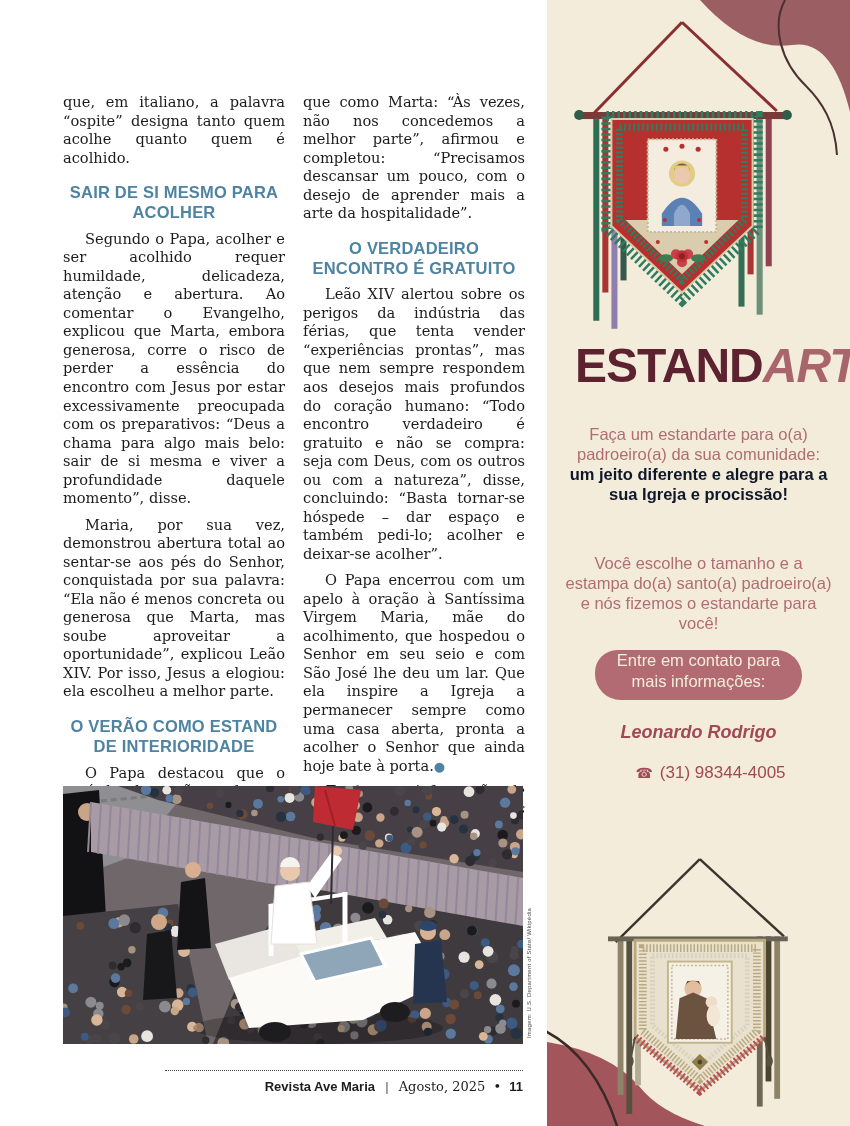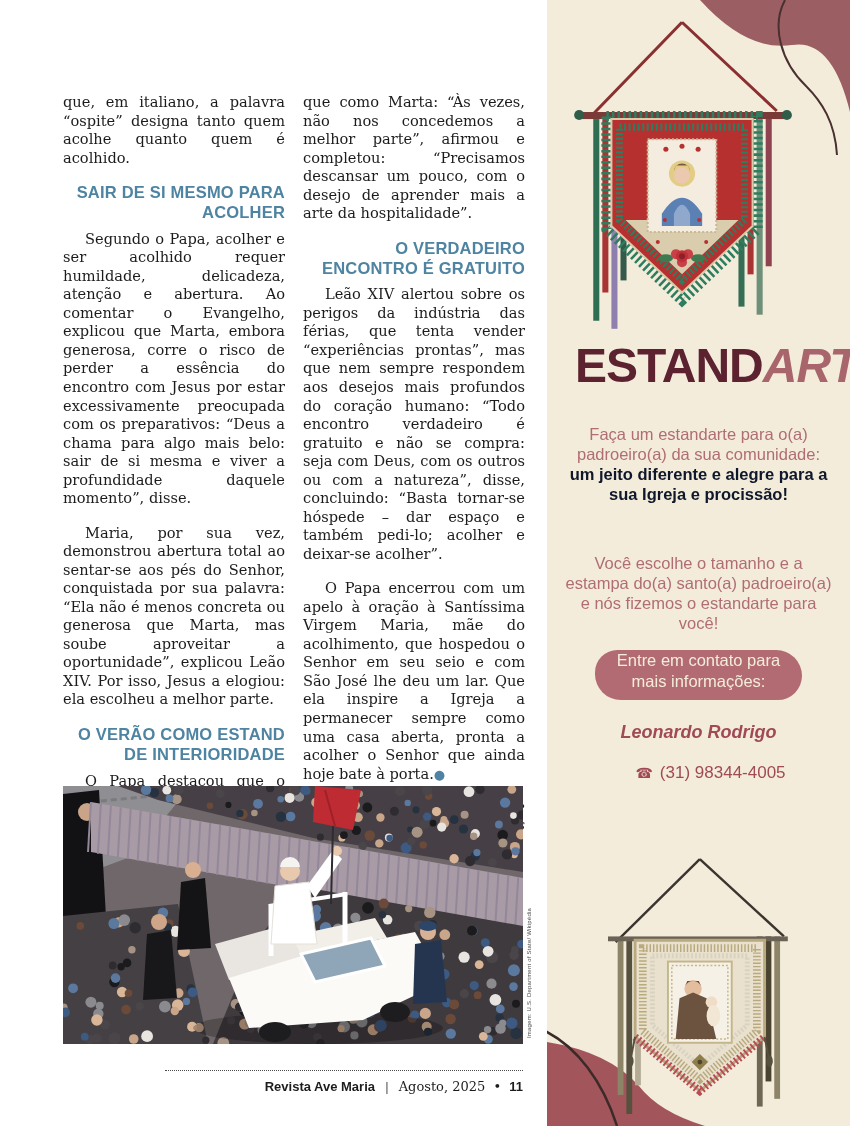--- a/index.html
+++ b/index.html
@@ -6,25 +6,25 @@
   html,body { width:850px; height:1126px; background:#ffffff; overflow:hidden; }
   body { font-family:"DejaVu Serif", serif; color:#1c1c1c; position:relative; }
 
   
   .main { position:absolute; left:0; top:0; width:547px; height:1126px; background:#fff; }
   .col { position:absolute; width:222px; font-size:14.6px; line-height:1.27; text-align:justify; hyphens:auto; }
   .col1 { left:63px; top:93px; }
   .col2 { left:303px; top:93px; }
   .col p { text-indent:0; }
   .col p.ind { text-indent:22px; }
-  .col p + p { margin-top:16px; }
+  .col p + p { margin-top:8px; }
   h3.art-head {
     font-family:"Liberation Sans", sans-serif;
     font-size:16.5px; line-height:1.2; font-weight:700;
-    color:#4e84a2; letter-spacing:.2px; text-align:right;
+    color:#4e84a2; letter-spacing:.2px; text-align:center;
     margin:16px 0 7px 0;
   }
   .end-dot { color:#4e84a2; font-size:13px; }
   .fonte { margin-top:12px; text-align:right; font-size:14.2px; line-height:1.25; }
   .fonte .fl { font-weight:700; font-style:normal; }
   .fonte .ft { font-style:italic; }
 
   
   .photo { position:absolute; left:63px; top:786px; width:460px; height:258px; overflow:hidden; background:#57504e; }
   .photo svg { display:block; }

